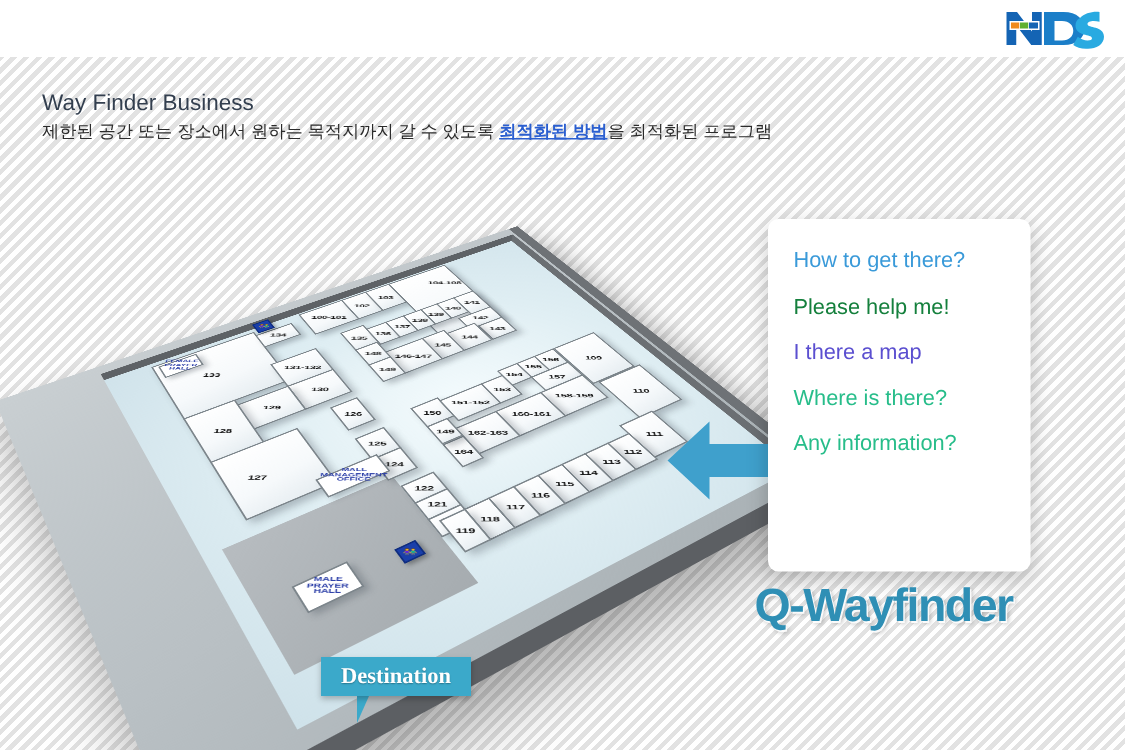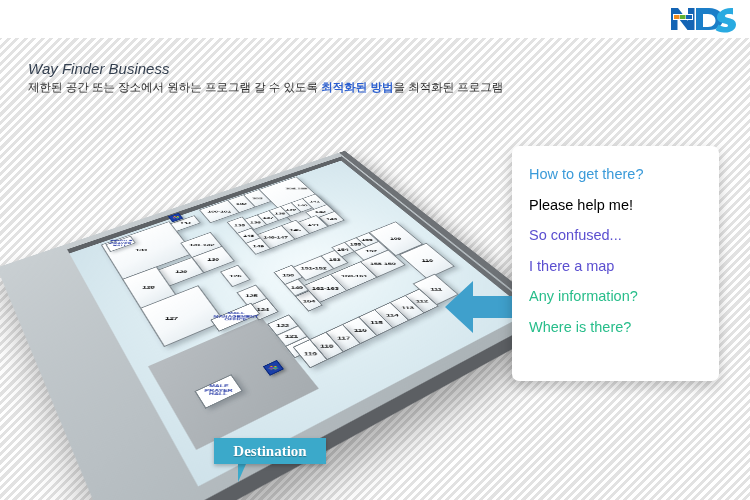--- a/index.html
+++ b/index.html
@@ -30,28 +30,28 @@
     position:absolute; left:0; top:38px; width:750px; height:462px;
     background:
       repeating-linear-gradient(-45deg,
         #ffffff 0px, #ffffff 3px,
         #e2e2e2 3px, #e2e2e2 6px);
   }
 
   
   #sec-title {
     position:absolute; left:28px; top:22px;
-    font-size:15px; color:#333f4f; letter-spacing:0px;font-style:italic;
+    font-size:15px; color:#333f4f; letter-spacing:0px;
   }
   #sec-sub {
     position:absolute; left:28px; top:42px;
     font-size:11.5px; color:#2b2b2b; white-space:nowrap;
   }
   #sec-sub .hl {
-    color:#2b5fd0; font-weight:bold; 
+    color:#2b5fd0; font-weight:bold; text-decoration:underline;
   }
 
   
   #map-wrap {
     position:absolute; left:42px; top:78px; width:470px; height:350px;
   }
   #map-plane {
     position:absolute; left:0; top:0; width:470px; height:350px;
     transform: perspective(620px) rotateX(46deg) rotateZ(-31deg) scale(1.12);
     transform-origin: 50% 50%;
@@ -110,21 +110,21 @@
     display:flex; align-items:center; justify-content:center;
     box-shadow:1px 2px 3px rgba(0,0,0,.35);
   }
   .wc span {
     color:#fff; font-size:4px; letter-spacing:0px;
     transform: rotateZ(31deg) rotateX(-46deg) scale(1.6);
   }
 
   
   #dest {
-    position:absolute; left:172px; top:322px; width:112px; height:26px;
+    position:absolute; left:172px; top:322px; width:100px; height:26px;
     background:#3ba9ca;
     display:flex; align-items:center; justify-content:center;
     box-shadow:0 2px 4px rgba(0,0,0,.25);
   }
   #dest span {
     font-family:"Liberation Serif", serif;
     font-size:15px; color:#ffffff; font-weight:bold;
     text-shadow:0 1px 1px rgba(0,0,0,.3);
   }
   #dest-tail2 {
@@ -132,21 +132,21 @@
     width:0;height:0;
     border-left:8px solid #3ba9ca;
     border-bottom:18px solid transparent;
   }
 
   
   #arrow { position:absolute; left:443px; top:238px; width:78px; height:62px; }
 
   
   #card {
-    position:absolute; left:512px; top:108px; width:207px; height:235px;
+    position:absolute; left:512px; top:108px; width:175px; height:235px;
     background:#ffffff;
     border-radius:7px;
     box-shadow:0 5px 14px rgba(0,0,0,.22);
   }
   #card-list {
     position:absolute; left:17px; top:20px; right:10px;
   }
   #card-list div {
     font-size:14.5px; margin-bottom:14.5px; white-space:nowrap;
   }
@@ -181,21 +181,21 @@
       <rect x="8" y="20" width="11" height="8" fill="#f08a1e"></rect>
       <rect x="20" y="20" width="11" height="8" fill="#5fb030"></rect>
       <rect x="32" y="20" width="12" height="8" fill="#1464b4"></rect>
     </svg>
   </div>
 </div>
 
 <div id="stage">
 
   <div id="sec-title">Way Finder Business</div>
-  <div id="sec-sub"><span>제한된 공간 또는 장소에서 원하는 프로그램 갈 수 있도록 </span><span class="hl">최적화된 방법</span><span>을 최적화된 프로그램</span></div>
+  <div id="sec-sub"><span>제한된 공간 또는 장소에서 원하는 목적지까지 갈 수 있도록 </span><span class="hl">최적화된 방법</span><span>을 최적화된 프로그램</span></div>
 
   <div id="map-wrap">
     <div id="map-plane">
 
       <div class="slab"></div>
       <div class="floor"></div>
       <div class="courtyard"></div>
 
       <div class="room" style="left:228px;top:30px;width:34px;height:26px;">
         <span>100-101</span>
@@ -398,22 +398,22 @@
 
   <div id="arrow">
     <svg viewBox="0 0 78 62" width="78" height="62">
       <polygon points="2,31 30,5 30,20 76,20 76,42 30,42 30,57" fill="#3fa0cc"></polygon>
     </svg>
   </div>
 
   <div id="card">
     <div id="card-list">
       <div style="color:#3a9ad9">How to get there?</div>
-      <div style="color:#000000">Please help me!</div>
-      <div style="color:#5b4fd0">So confused...</div>
+      <div style="color:#15803d">Please help me!</div>
       <div style="color:#5b4fd0">I there a map</div>
+      <div style="color:#27bd8a">Where is there?</div>
       <div style="color:#27bd8a">Any information?</div>
-      <div style="color:#27bd8a">Where is there?</div>
     </div>
   </div>
 
+  <div id="brand">Q-Wayfinder</div>
 
 </div>
 
 </body></html>

